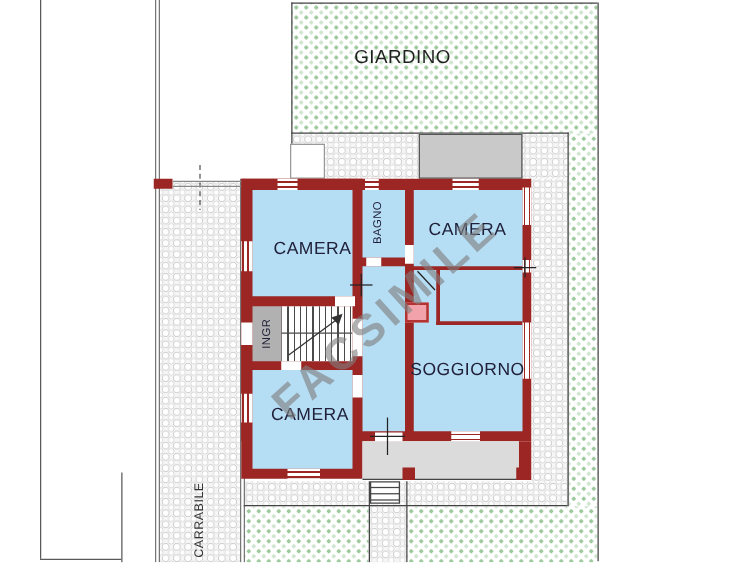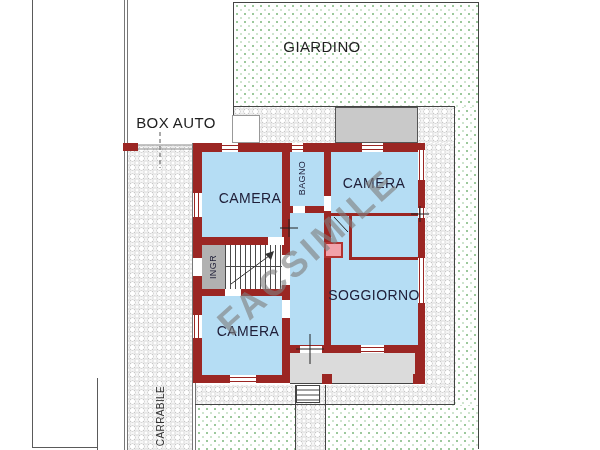--- a/index.html
+++ b/index.html
@@ -132,21 +132,20 @@
     <line x1="310" y1="334" x2="310" y2="364" stroke="#222" stroke-width="1"></line>
     <line x1="296" y1="349" x2="324" y2="349" stroke="#222" stroke-width="1"></line>
     <line x1="420" y1="206" x2="420" y2="222" stroke="#222" stroke-width="1"></line>
     <line x1="411" y1="214" x2="429" y2="214" stroke="#222" stroke-width="1"></line>
     <line x1="296" y1="390" x2="320" y2="390" stroke="#444" stroke-width="1"></line>
     <line x1="296" y1="395" x2="320" y2="395" stroke="#444" stroke-width="1"></line>
     <line x1="296" y1="400" x2="320" y2="400" stroke="#444" stroke-width="1"></line>
   </svg>
 
   <div class="lbl lbl-out lblz" style="left:322px;top:46px;">GIARDINO</div>
-  <div class="lbl lbl-out lblz" style="left:176px;top:122px;">BOX AUTO</div>
   <div class="lbl lbl-vert lblz" style="left:160px;top:416px;font-size:10px;color:#333;">CARRABILE</div>
   <div class="lbl lblz" style="left:250px;top:198px;">CAMERA</div>
   <div class="lbl lbl-vert lblz" style="left:302px;top:178px;">BAGNO</div>
   <div class="lbl lblz" style="left:374px;top:183px;">CAMERA</div>
   <div class="lbl lblz" style="left:374px;top:295px;">SOGGIORNO</div>
   <div class="lbl lblz" style="left:248px;top:331px;">CAMERA</div>
   <div class="lbl lbl-vert lblz" style="left:213px;top:267px;">INGR</div>
 
   <div class="watermark">FACSIMILE</div>
 

